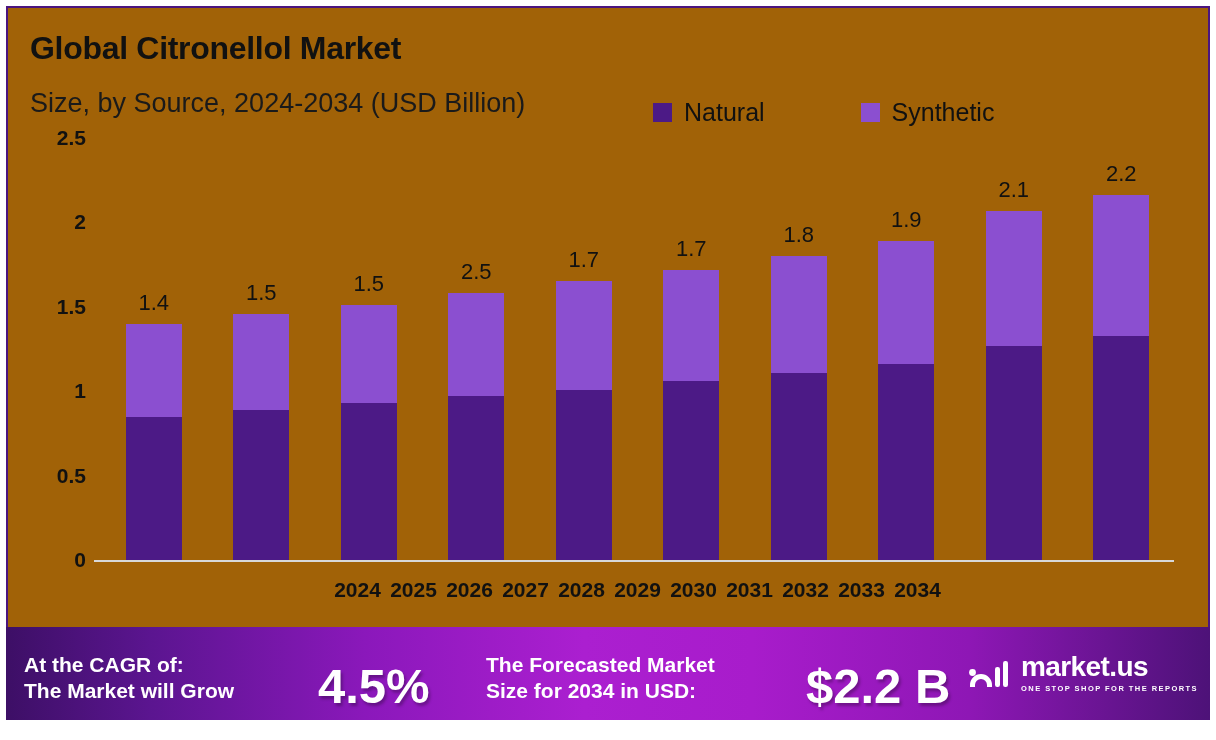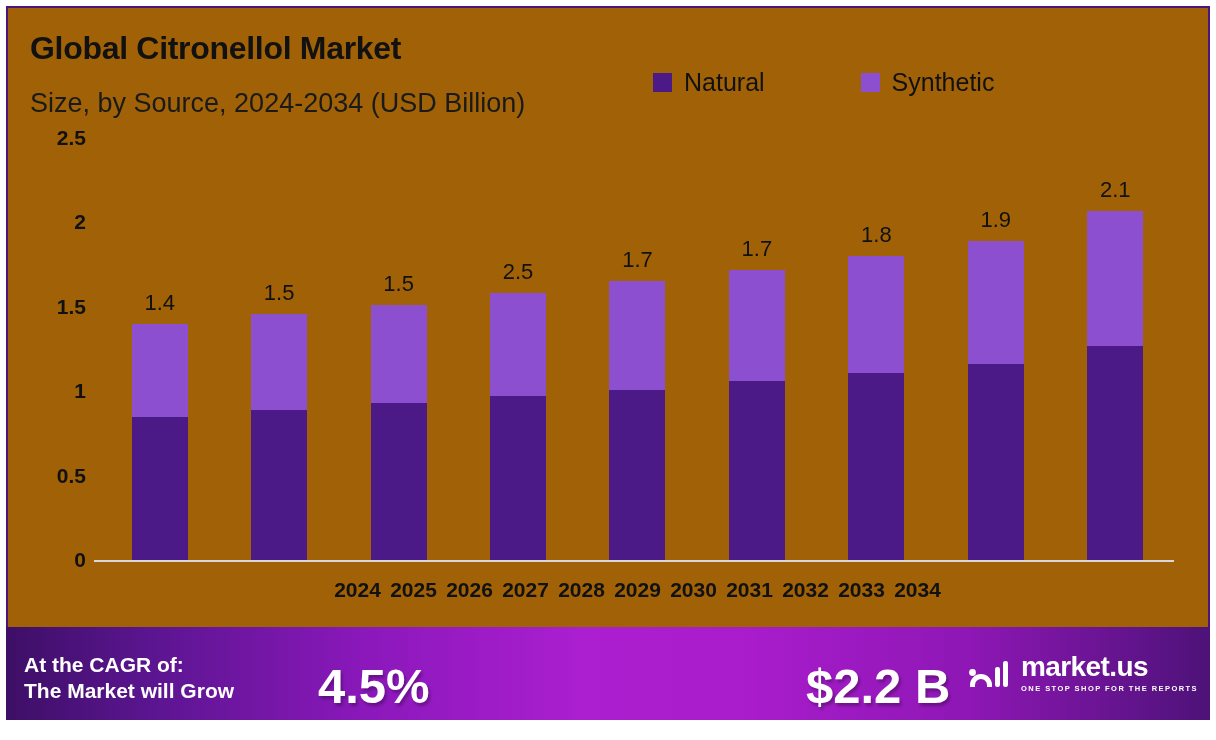--- a/index.html
+++ b/index.html
@@ -27,21 +27,21 @@
     position:absolute; left:22px; top:80px;
     font-size:27px; font-weight:400; color:#1a1a1a;
     white-space:nowrap;
   }
 
   
   #legend {
     position:absolute; left:645px; top:60px;
     display:flex; align-items:center; gap:96px;
   }
-  .legend-item { display:flex; align-items:center; gap:12px; }
+  .legend-item { display:flex; align-items:center; gap:12px;margin-top:30px; }
   .legend-swatch { width:19px; height:19px; display:block; }
   .legend-label { font-size:25px; color:#111111; white-space:nowrap; }
 
   
   #plot {
     position:absolute;
     left:0; top:0; width:1204px; height:712px;
   }
   #yaxis { position:absolute; left:0; top:0; width:92px; height:560px; }
   .ytick {
@@ -185,20 +185,25 @@
         </div>
         <div class="bar-group">
           <div class="bar-total" style="bottom: 327.032px;">1.9</div>
           <div class="seg-syn" style="height: 123.224px; background: rgb(139, 79, 208);"></div>
           <div class="seg-nat" style="height: 195.808px; background: rgb(76, 26, 134);"></div>
         </div>
         <div class="bar-group">
           <div class="bar-total" style="bottom: 357.416px;">2.1</div>
           <div class="seg-syn" style="height: 135.04px; background: rgb(139, 79, 208);"></div>
           <div class="seg-nat" style="height: 214.376px; background: rgb(76, 26, 134);"></div>
+        </div>
+        <div class="bar-group">
+          <div class="bar-total" style="bottom: 372.608px;">2.2</div>
+          <div class="seg-syn" style="height: 140.104px; background: rgb(139, 79, 208);"></div>
+          <div class="seg-nat" style="height: 224.504px; background: rgb(76, 26, 134);"></div>
         </div>
       </div>
     <div id="xaxis">
         <div class="xtick">2024</div>
         <div class="xtick">2025</div>
         <div class="xtick">2026</div>
         <div class="xtick">2027</div>
         <div class="xtick">2028</div>
         <div class="xtick">2029</div>
         <div class="xtick">2030</div>
@@ -209,20 +214,24 @@
       </div>
   </div>
 
   <div id="banner">
     <div class="ban-text" id="ban-cagr-text">
       <div>At the CAGR of:</div>
       <div>The Market will Grow</div>
     </div>
     <div class="ban-big" id="ban-cagr-val">4.5%</div>
 
+    <div class="ban-text" id="ban-size-text">
+      <div>The Forecasted Market</div>
+      <div>Size for 2034 in USD:</div>
+    </div>
     <div class="ban-big" id="ban-size-val">$2.2 B</div>
   </div>
 
   <div id="logo">
     <svg id="logo-mark" viewBox="0 0 46 30">
       <path d="M4 27 A11 11 0 0 1 15 16 A11 11 0 0 1 26 27 L26 29 L21 29 L21 27 A6 6 0 0 0 15 21 A6 6 0 0 0 9 27 L9 29 L4 29 Z" fill="#ffffff"></path>
       <circle cx="6.5" cy="14.5" r="3.4" fill="#ffffff"></circle>
       <rect x="29" y="9" width="5" height="20" rx="2.2" fill="#ffffff"></rect>
       <rect x="37" y="3" width="5" height="26" rx="2.2" fill="#ffffff"></rect>
     </svg>

